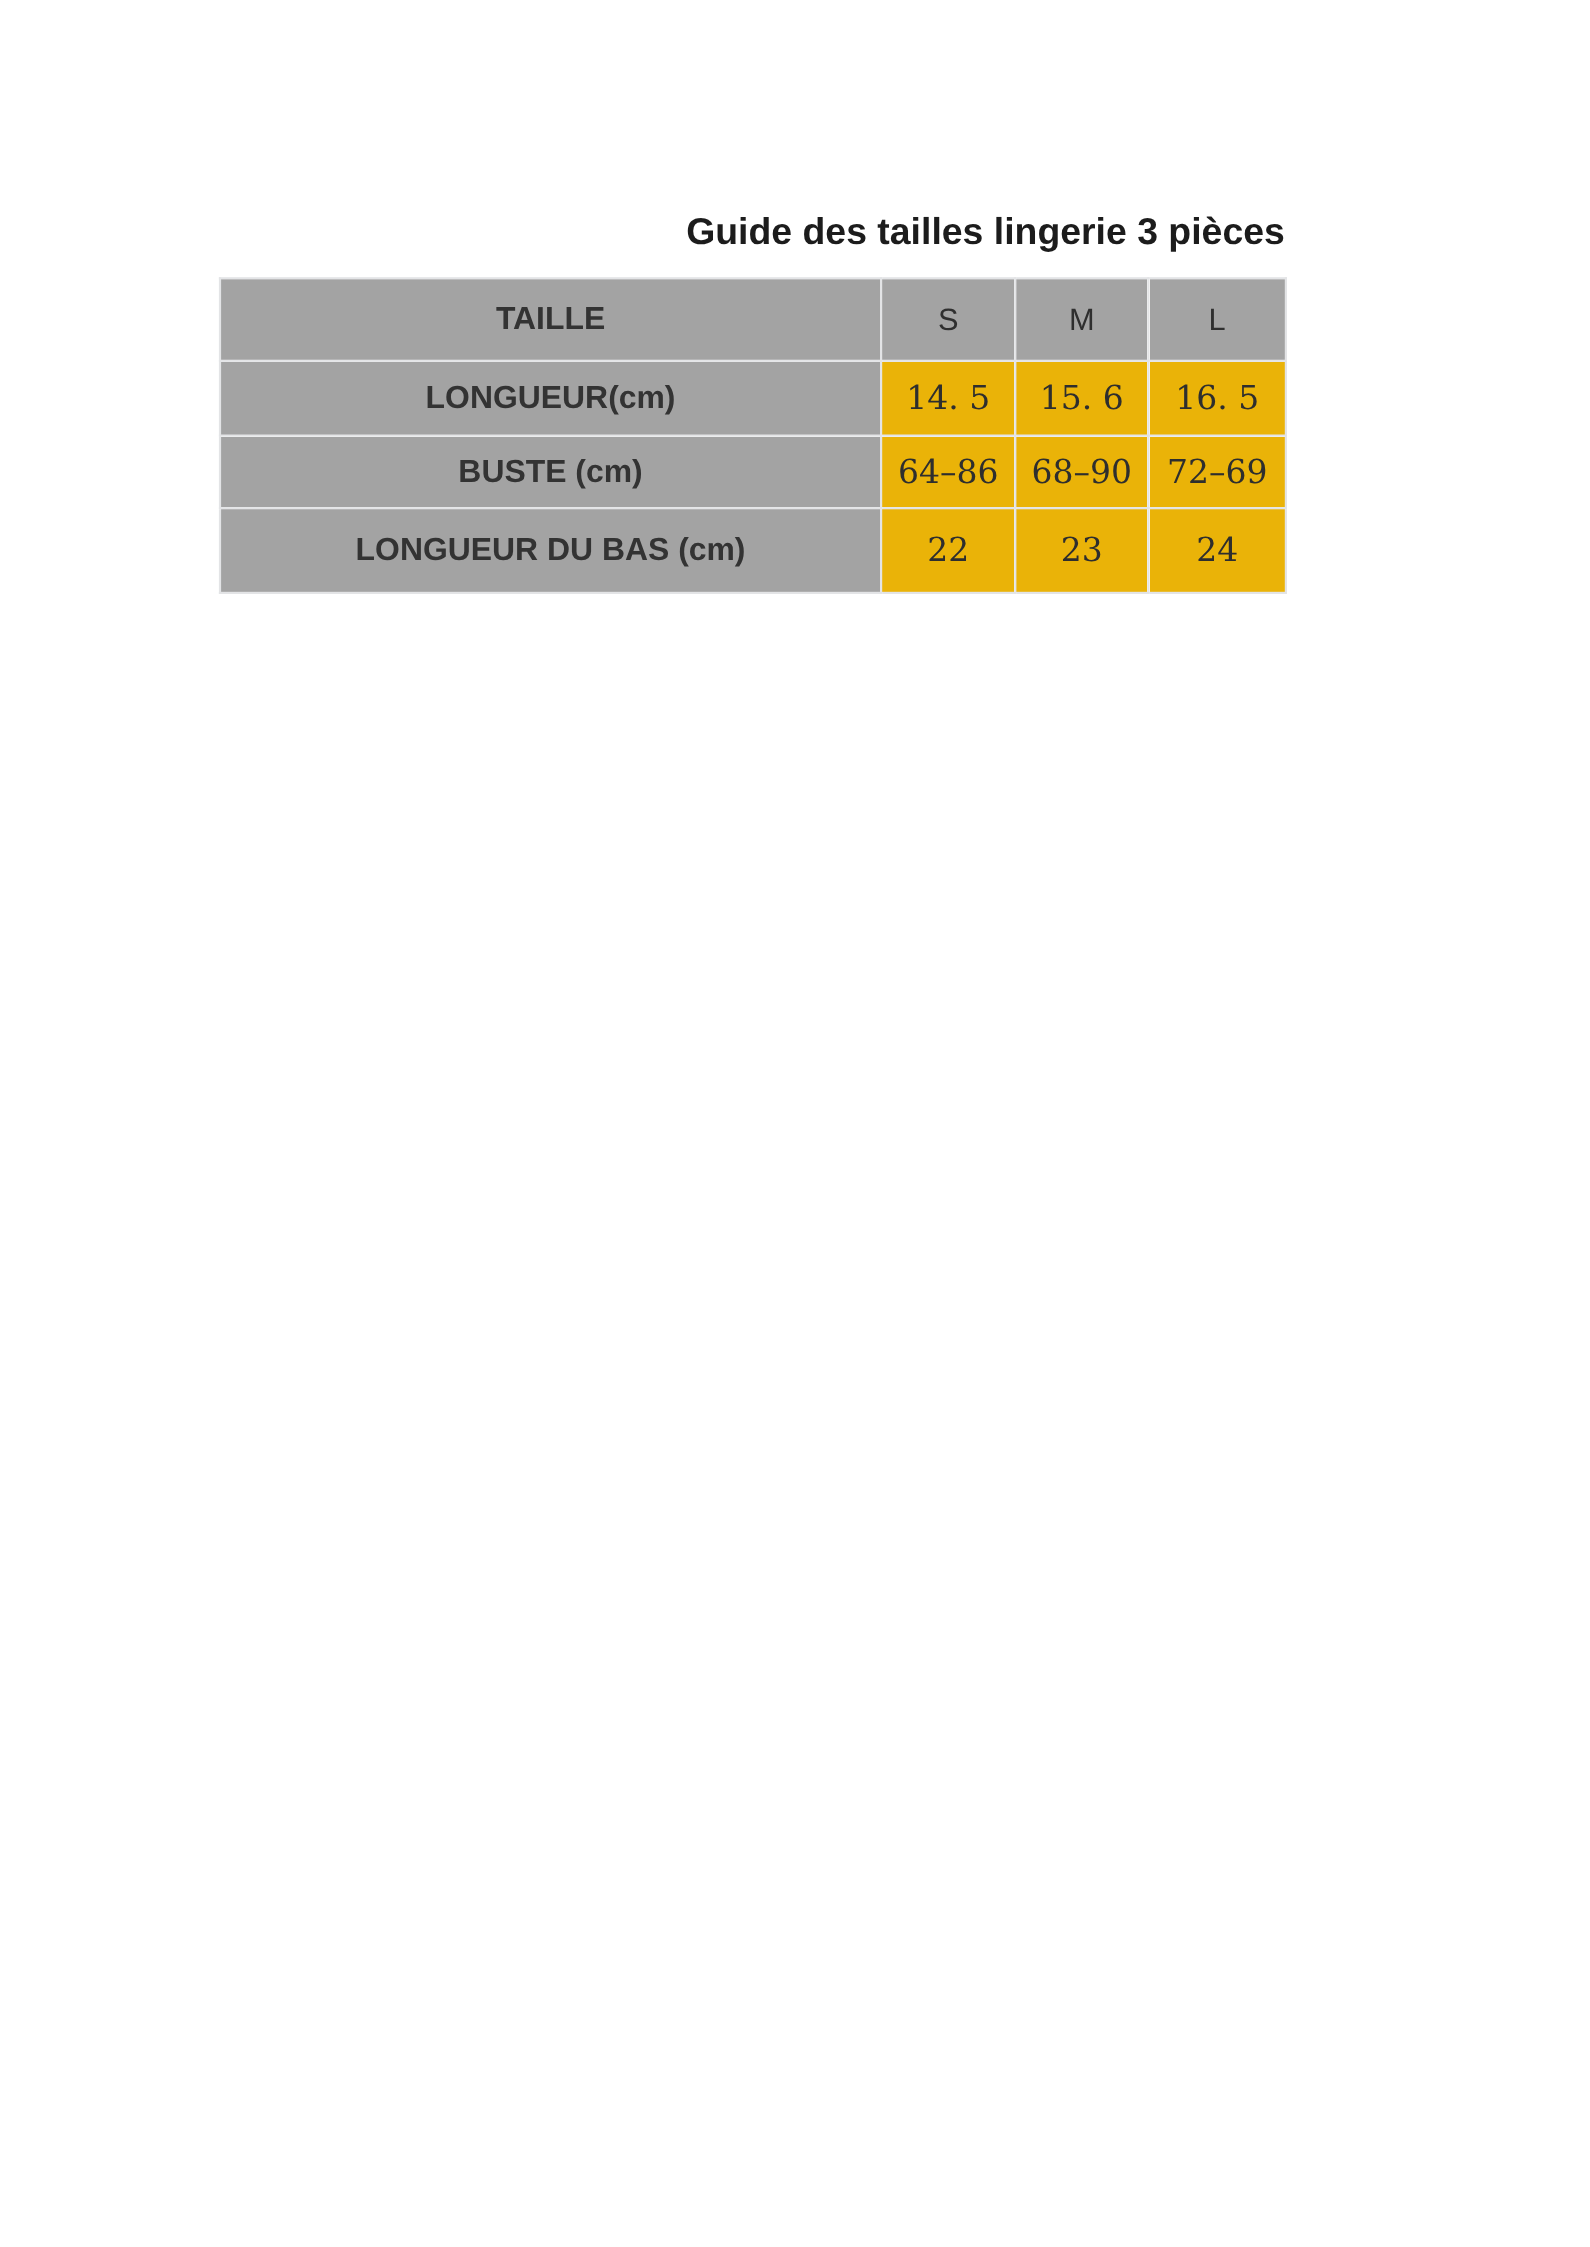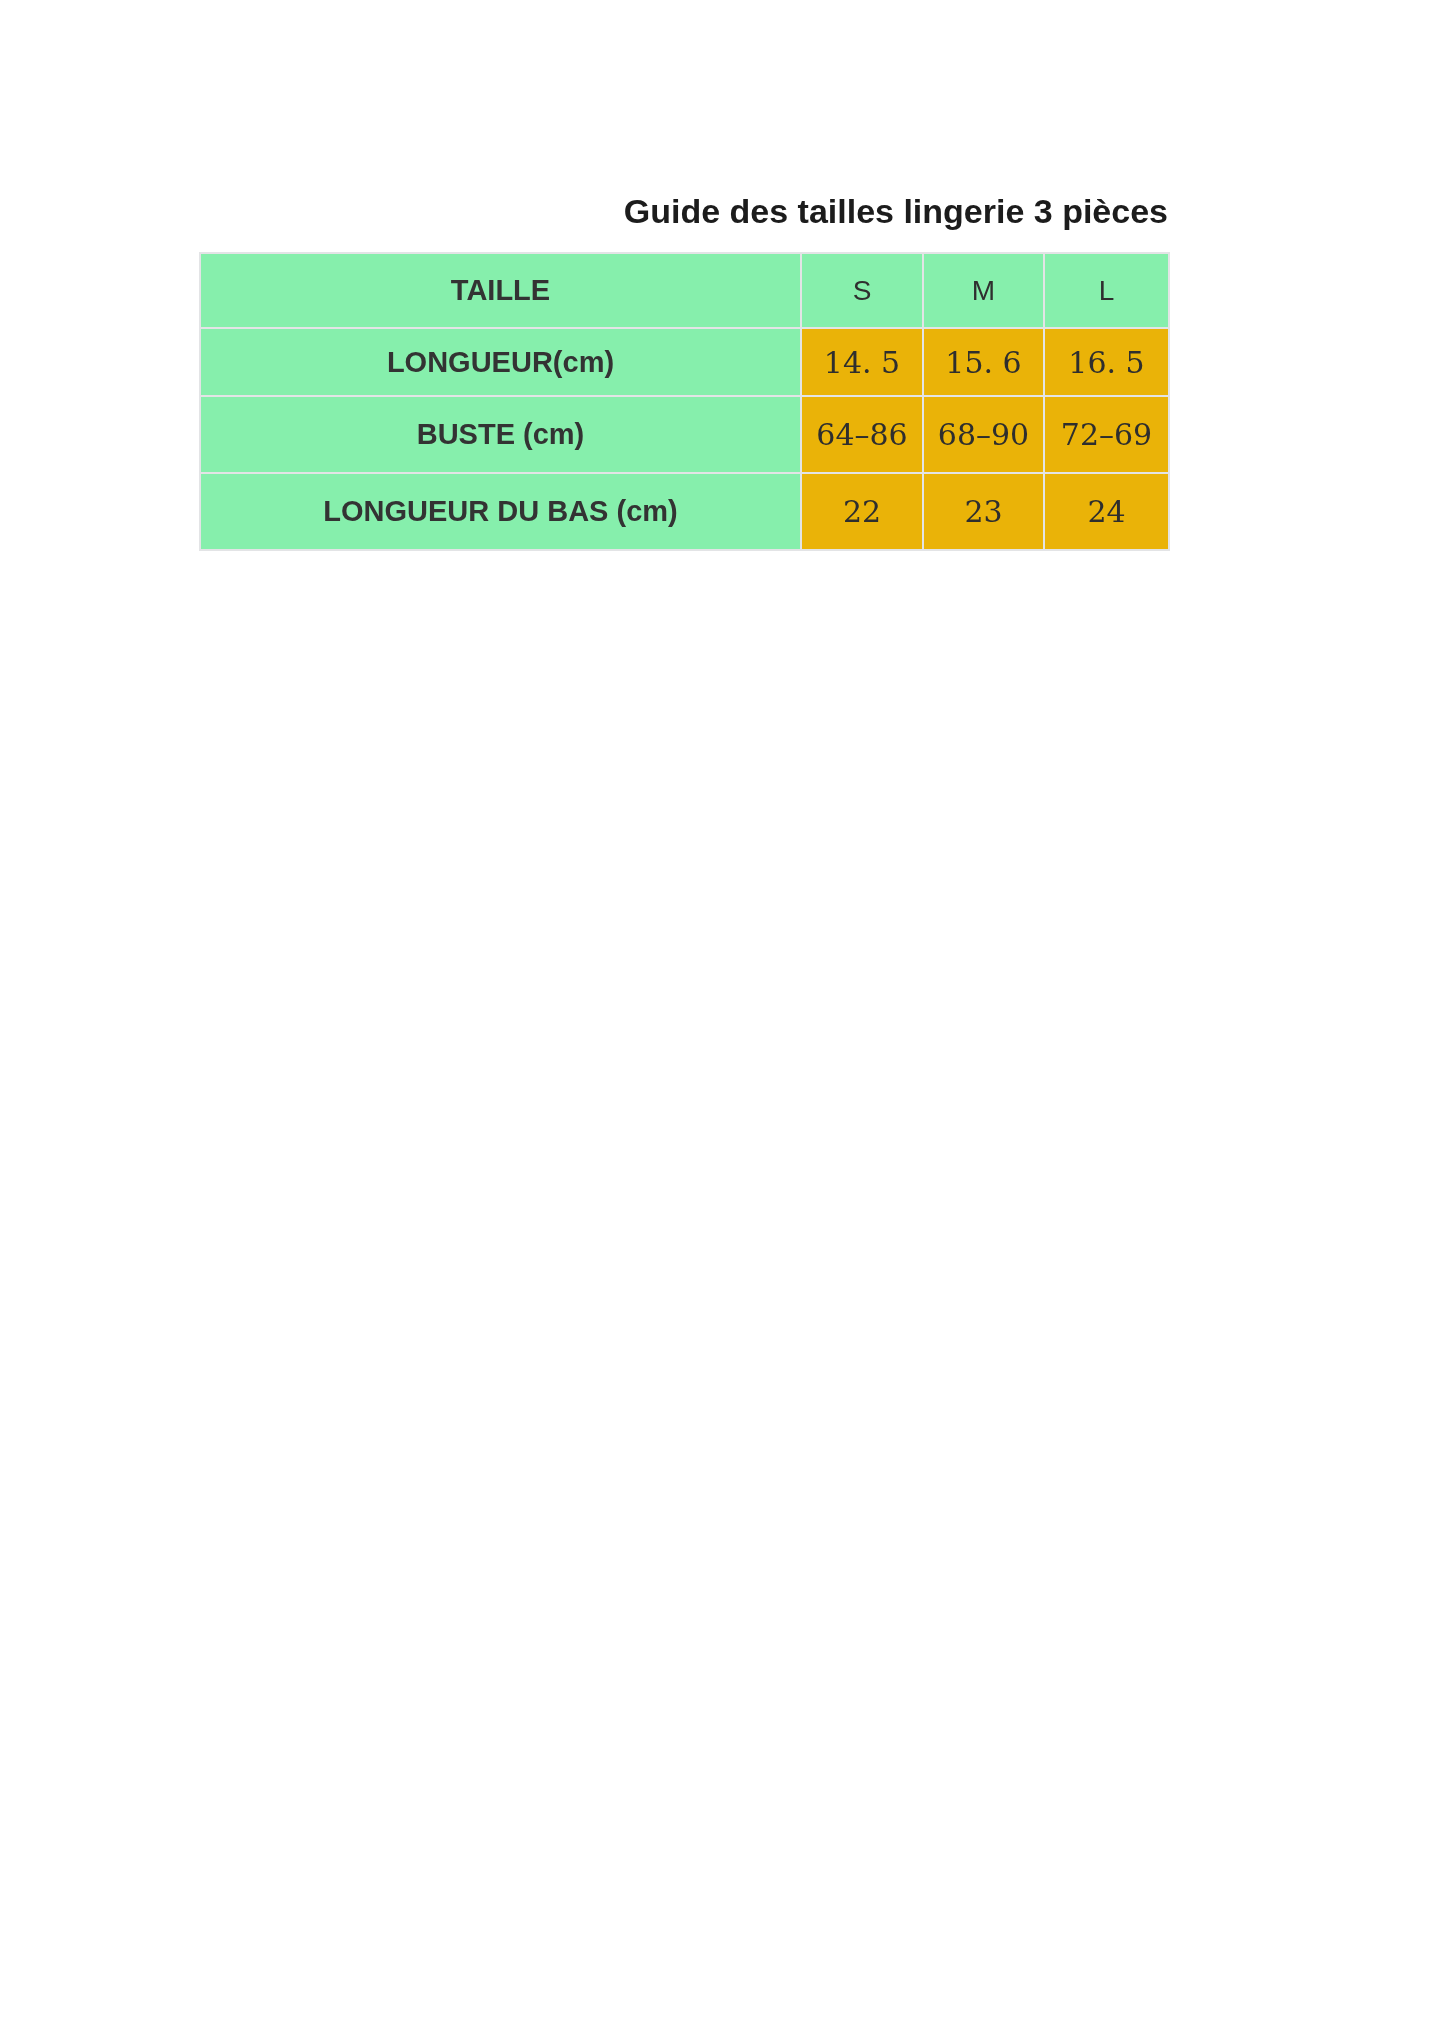--- a/index.html
+++ b/index.html
@@ -46,25 +46,25 @@
   .size-guide th,
   .size-guide td {
     border: 2px solid #e3e4e6;
     text-align: center;
     vertical-align: middle;
     padding: 0;
     overflow: hidden;
   }
   .size-guide tr.r-head   { height: 75px; }
   .size-guide tr.r-1 { height: 68px; }
-  .size-guide tr.r-2 { height: 77px; }
+  .size-guide tr.r-2 { height: 66px; }
   .size-guide tr.r-3 { height: 78px; }
   .size-guide tr.r-4 { height: 77px; }
   .cell-gray {
-    background: #86efac;
+    background: #a3a3a3;
   }
   .cell-white {
     background: #eab308;
   }
   .lbl {
     font-family: "Liberation Sans", sans-serif;
     font-weight: bold;
     font-size: 29px;
     color: #333333;
   }

